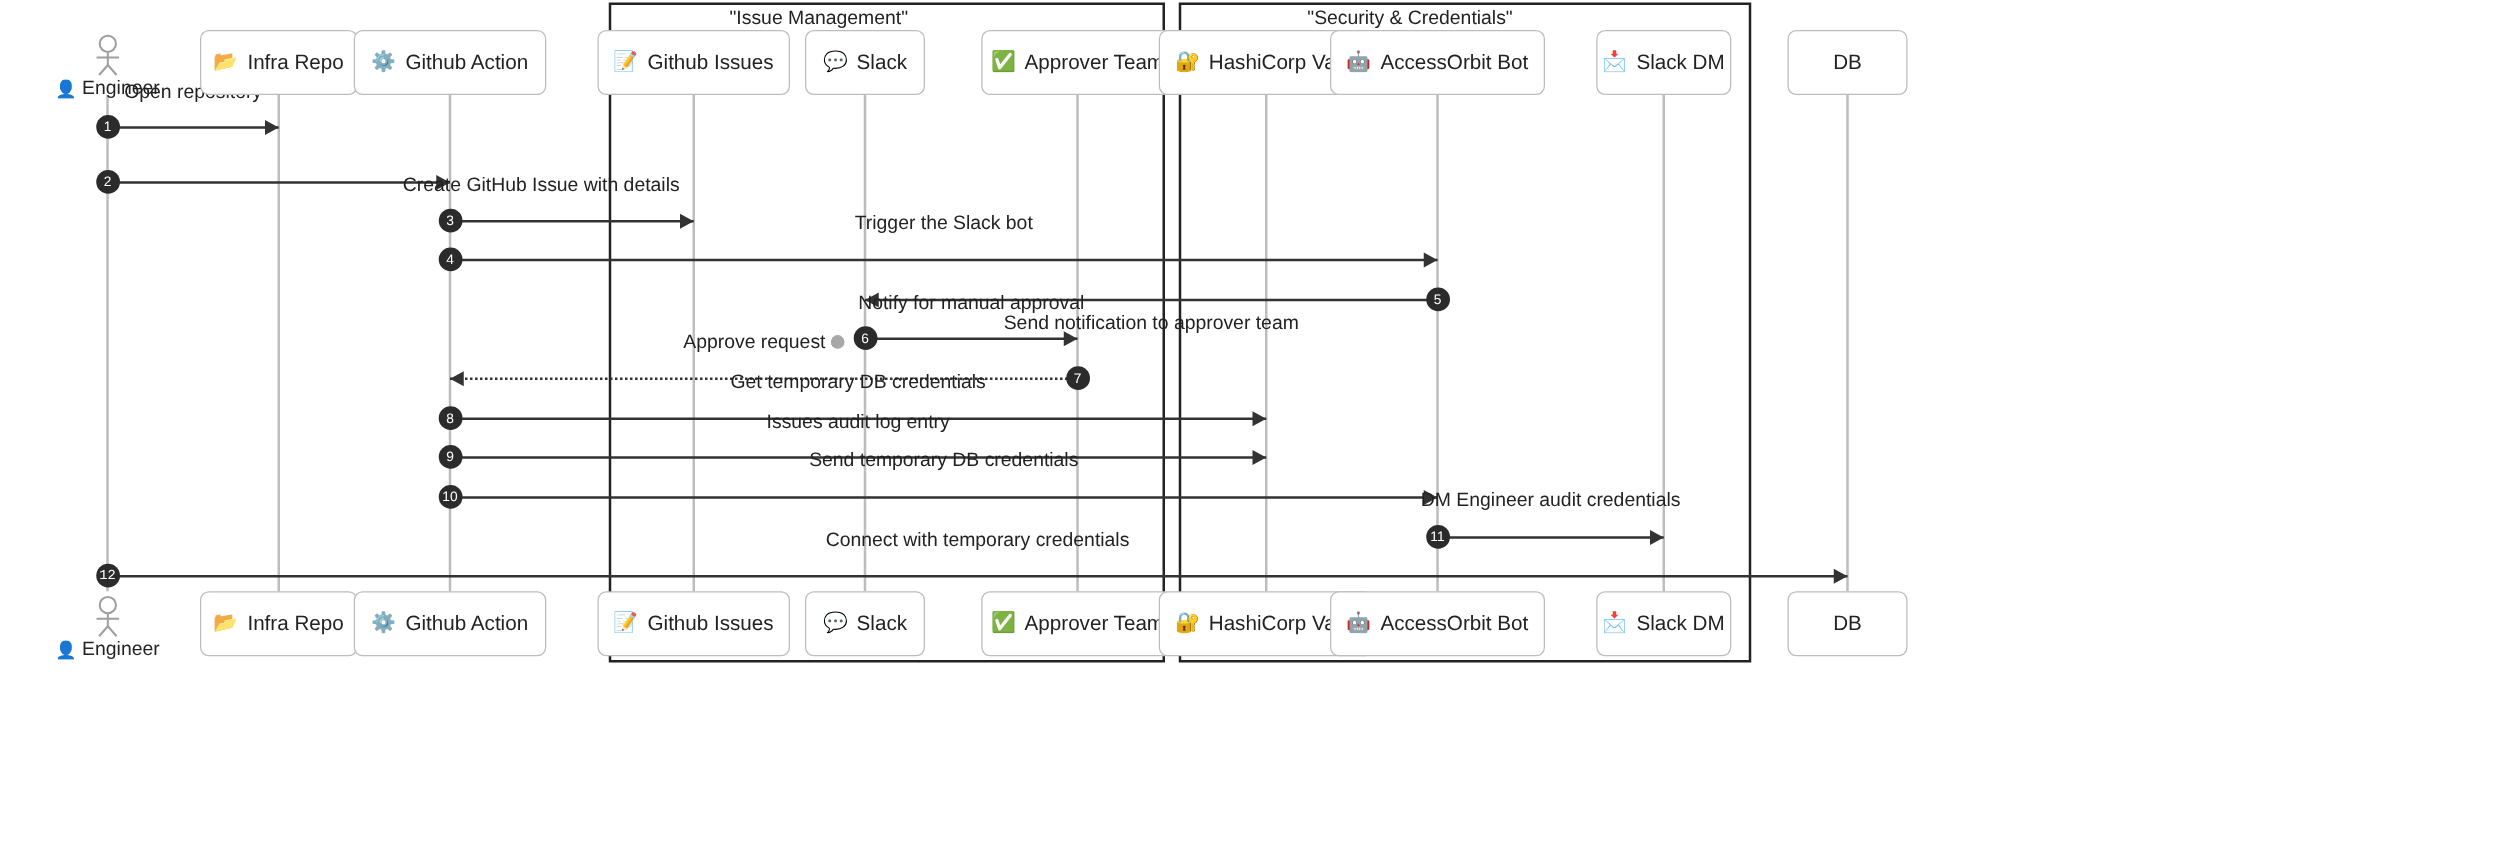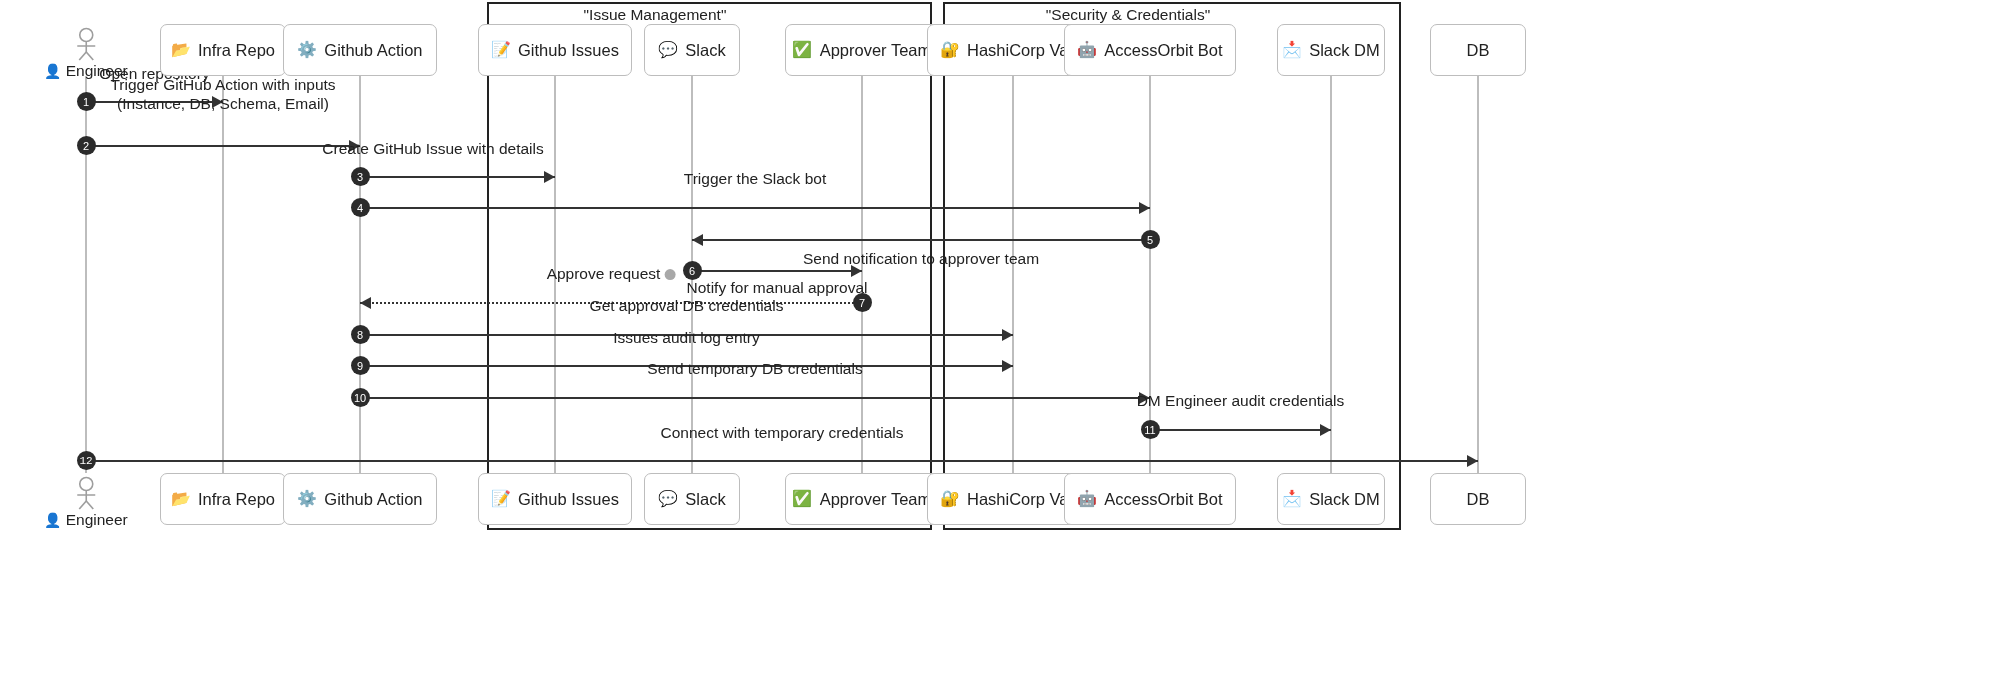--- a/index.html
+++ b/index.html
@@ -242,48 +242,44 @@
     <div class="participant" style="width: 96px; left: 1430px; top: 473px;">
       <span>DB</span>
     </div>
     <div class="msg-line" style="left: 86px; top: 101px; width: 137px;"></div>
     <div class="arrow-head right" style="top: 96px; left: 212px;"></div>
     <div class="seq-num" style="top: 92px; left: 76.5px;">1</div>
     <div class="msg-label" style="top: 84px; left: 154.5px; transform: translate(-50%, -100%);">Open repository</div>
     <div class="msg-line" style="left: 86px; top: 145px; width: 274px;"></div>
     <div class="arrow-head right" style="top: 140px; left: 349px;"></div>
     <div class="seq-num" style="top: 136px; left: 76.5px;">2</div>
-    <div class="msg-label" style="top: 114px; left: 223px; transform: translate(-50%, -100%);">
-      <div>Trigger GitHub Action with inputs</div>
-      <div>(Instance, DB, Schema, Email)</div>
-    </div>
     <div class="msg-line" style="left: 360px; top: 176px; width: 195px;"></div>
     <div class="arrow-head right" style="top: 171px; left: 544px;"></div>
     <div class="seq-num" style="top: 167px; left: 350.5px;">3</div>
     <div class="msg-label" style="top: 159px; left: 433px; transform: translate(-50%, -100%);">Create GitHub Issue with details</div>
     <div class="msg-line" style="left: 360px; top: 207px; width: 790px;"></div>
     <div class="arrow-head right" style="top: 202px; left: 1139px;"></div>
     <div class="seq-num" style="top: 198px; left: 350.5px;">4</div>
     <div class="msg-label" style="top: 189px; left: 755px; transform: translate(-50%, -100%); text-align: center;">Trigger the Slack bot</div>
     <div class="msg-line" style="left: 692px; top: 239px; width: 458px;"></div>
     <div class="arrow-head left" style="top: 234px; left: 692px;"></div>
     <div class="seq-num" style="top: 230px; left: 1140.5px;">5</div>
     <div class="msg-label" style="top: 221px; left: 921px; transform: translate(-50%, -100%); margin-top: 48px;">Send notification to approver team</div>
     <div class="msg-line" style="left: 692px; top: 270px; width: 170px;"></div>
     <div class="arrow-head right" style="top: 265px; left: 851px;"></div>
     <div class="seq-num" style="top: 261px; left: 682.5px;">6</div>
-    <div class="msg-label" style="top: 253px; left: 777px; transform: translate(-50%, -100%); margin-top: 45px;">Notify for manual approval</div>
+    <div class="msg-label" style="top: 253px; left: 777px; transform: translate(-50%, -100%);">Notify for manual approval</div>
     <div class="msg-line dotted" style="left: 360px; top: 302px; width: 502px;"></div>
     <div class="arrow-head left" style="top: 297px; left: 360px;"></div>
     <div class="seq-num" style="top: 293px; left: 852.5px;">7</div>
     <div class="msg-label" style="top: 284px; left: 611px; transform: translate(-50%, -100%);">Approve request<span class="grey-dot"></span></div>
     <div class="msg-line" style="left: 360px; top: 334px; width: 653px;"></div>
     <div class="arrow-head right" style="top: 329px; left: 1002px;"></div>
     <div class="seq-num" style="top: 325px; left: 350.5px;">8</div>
-    <div class="msg-label" style="top: 316px; left: 686.5px; transform: translate(-50%, -100%);">Get approval DB credentials</div>
+    <div class="msg-label" style="top: 316px; left: 686.5px; transform: translate(-50%, -100%);">Get temporary DB credentials</div>
     <div class="msg-line" style="left: 360px; top: 365px; width: 653px;"></div>
     <div class="arrow-head right" style="top: 360px; left: 1002px;"></div>
     <div class="seq-num" style="top: 356px; left: 350.5px;">9</div>
     <div class="msg-label" style="top: 348px; left: 686.5px; transform: translate(-50%, -100%);">Issues audit log entry</div>
     <div class="msg-line" style="left: 360px; top: 397px; width: 790px;"></div>
     <div class="arrow-head right" style="top: 392px; left: 1139px;"></div>
     <div class="seq-num" style="top: 388px; left: 350.5px;">10</div>
     <div class="msg-label" style="top: 379px; left: 755px; transform: translate(-50%, -100%);">Send temporary DB credentials</div>
     <div class="msg-line" style="left: 1150px; top: 429px; width: 181px;"></div>
     <div class="arrow-head right" style="top: 424px; left: 1320px;"></div>

